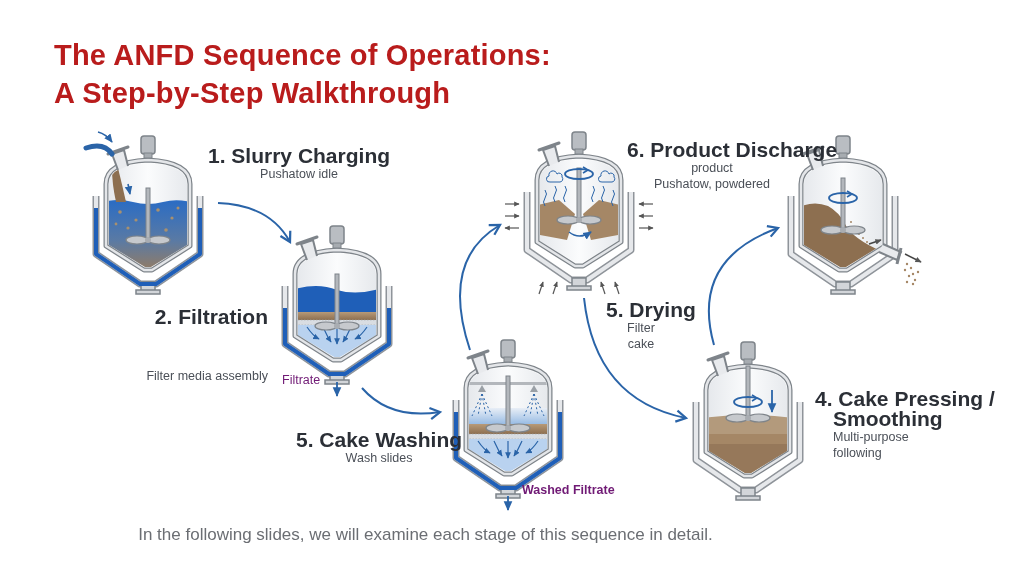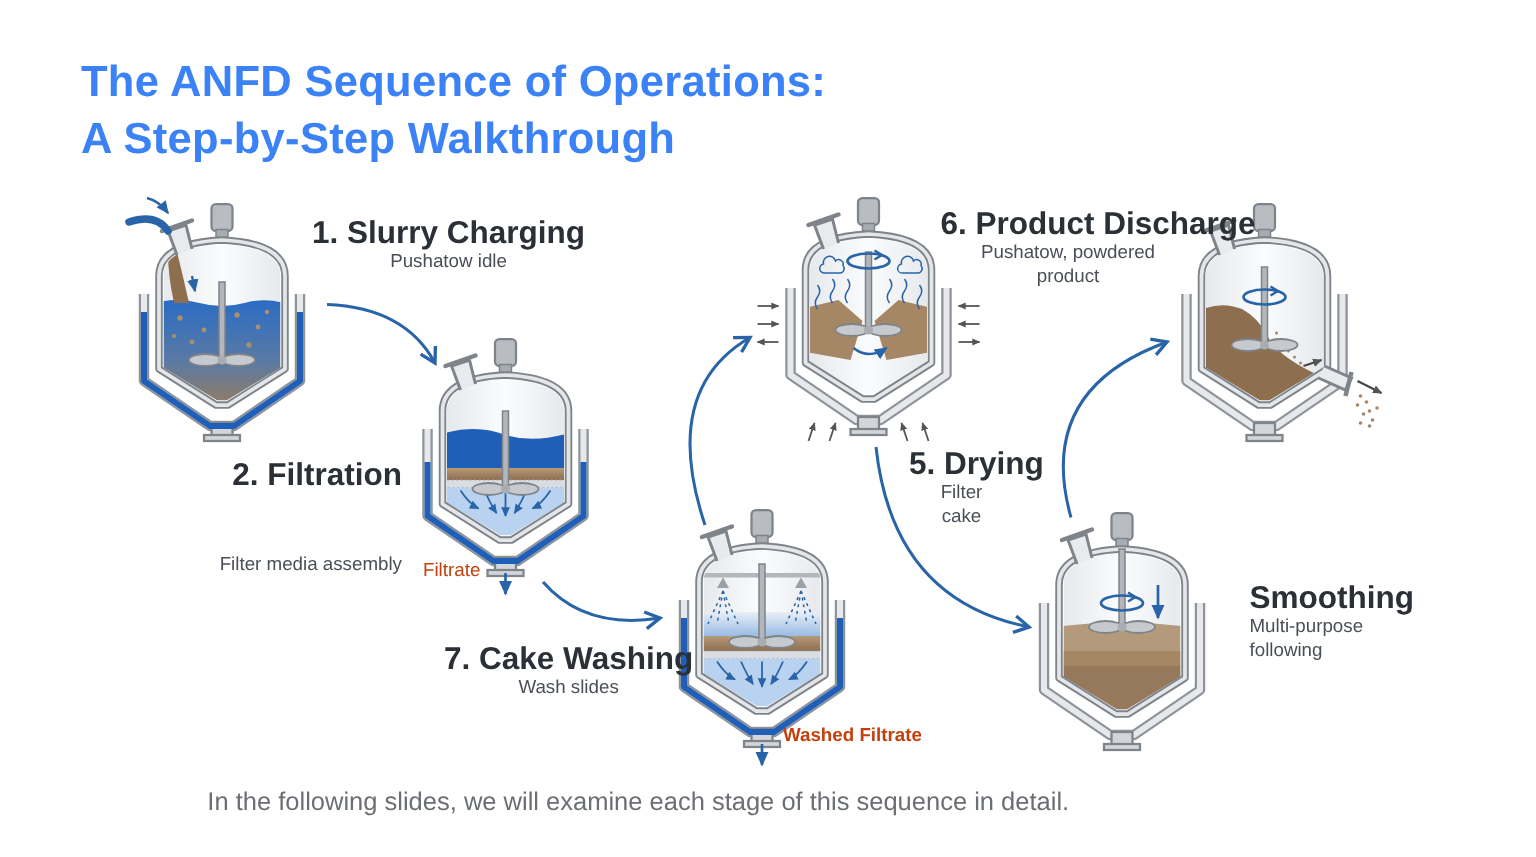--- a/index.html
+++ b/index.html
@@ -1,26 +1,26 @@
 <!DOCTYPE html>
 <html><head>
 <meta charset="utf-8">
 <style>
   html, body { margin: 0; padding: 0; }
   body { width: 1024px; height: 571px; background: #ffffff; position: relative; overflow: hidden;
          font-family: "Liberation Sans", "DejaVu Sans", sans-serif; }
-  .title { position: absolute; left: 54px; top: 36px; color: #3b82f6; font-weight: bold;
+  .title { position: absolute; left: 54px; top: 36px; color: #b91c1c; font-weight: bold;
            font-size: 29px; line-height: 38px; letter-spacing: 0.2px; }
   .title div { white-space: nowrap; }
   .step { position: absolute; color: #2b2f36; }
   .step .head { font-weight: bold; font-size: 21px; line-height: 20px; white-space: nowrap; }
   .step .sub { font-size: 12.5px; color: #4a4f57; line-height: 16px; }
   .footer { position: absolute; left: 0; width: 851px; top: 525px; text-align: center;
             font-size: 17px; color: #6b6e73; }
-  .lbl { position: absolute; font-size: 12.5px; color: #c2410c; white-space: nowrap; }
+  .lbl { position: absolute; font-size: 12.5px; color: #701a75; white-space: nowrap; }
   svg.canvas { position: absolute; left: 0; top: 0; }
 </style>
 </head>
 <body>
 
 <div class="title">
   <div>The ANFD Sequence of Operations:</div>
   <div>A Step-by-Step Walkthrough</div>
 </div>
 
@@ -267,36 +267,37 @@
   <div class="sub">Pushatow idle</div>
 </div>
 
 <div class="step" style="left:128px; top:307px; text-align:right; width:140px;">
   <div class="head">2. Filtration</div>
   <div class="sub" style="white-space:nowrap;margin-top:41px;">Filter media assembly</div>
 </div>
 <div class="lbl" style="left:282px; top:373px;">Filtrate</div>
 
 <div class="step" style="left:296px; top:430px; text-align:center;">
-  <div class="head">7. Cake Washing</div>
+  <div class="head">5. Cake Washing</div>
   <div class="sub">Wash slides</div>
 </div>
 <div class="lbl" style="left:522px; top:483px;font-weight:bold;">Washed Filtrate</div>
 
 <div class="step" style="left:815px; top:389px;">
+  <div class="head">4. Cake Pressing /</div>
   <div class="head" style="padding-left:18px;">Smoothing</div>
   <div class="sub" style="padding-left:18px;">Multi-purpose</div>
   <div class="sub" style="padding-left:18px;">following</div>
 </div>
 
 <div class="step" style="left:606px; top:300px; text-align:center; width:70px;">
   <div class="head">5. Drying</div>
   <div class="sub">Filter</div>
   <div class="sub">cake</div>
 </div>
 
 <div class="step" style="left:627px; top:140px; text-align:center; width:170px;">
   <div class="head">6. Product Discharge</div>
+  <div class="sub">product</div>
   <div class="sub">Pushatow, powdered</div>
-  <div class="sub">product</div>
 </div>
 
 <div class="footer">In the following slides, we will examine each stage of this sequence in detail.</div>
 
 </body></html>

